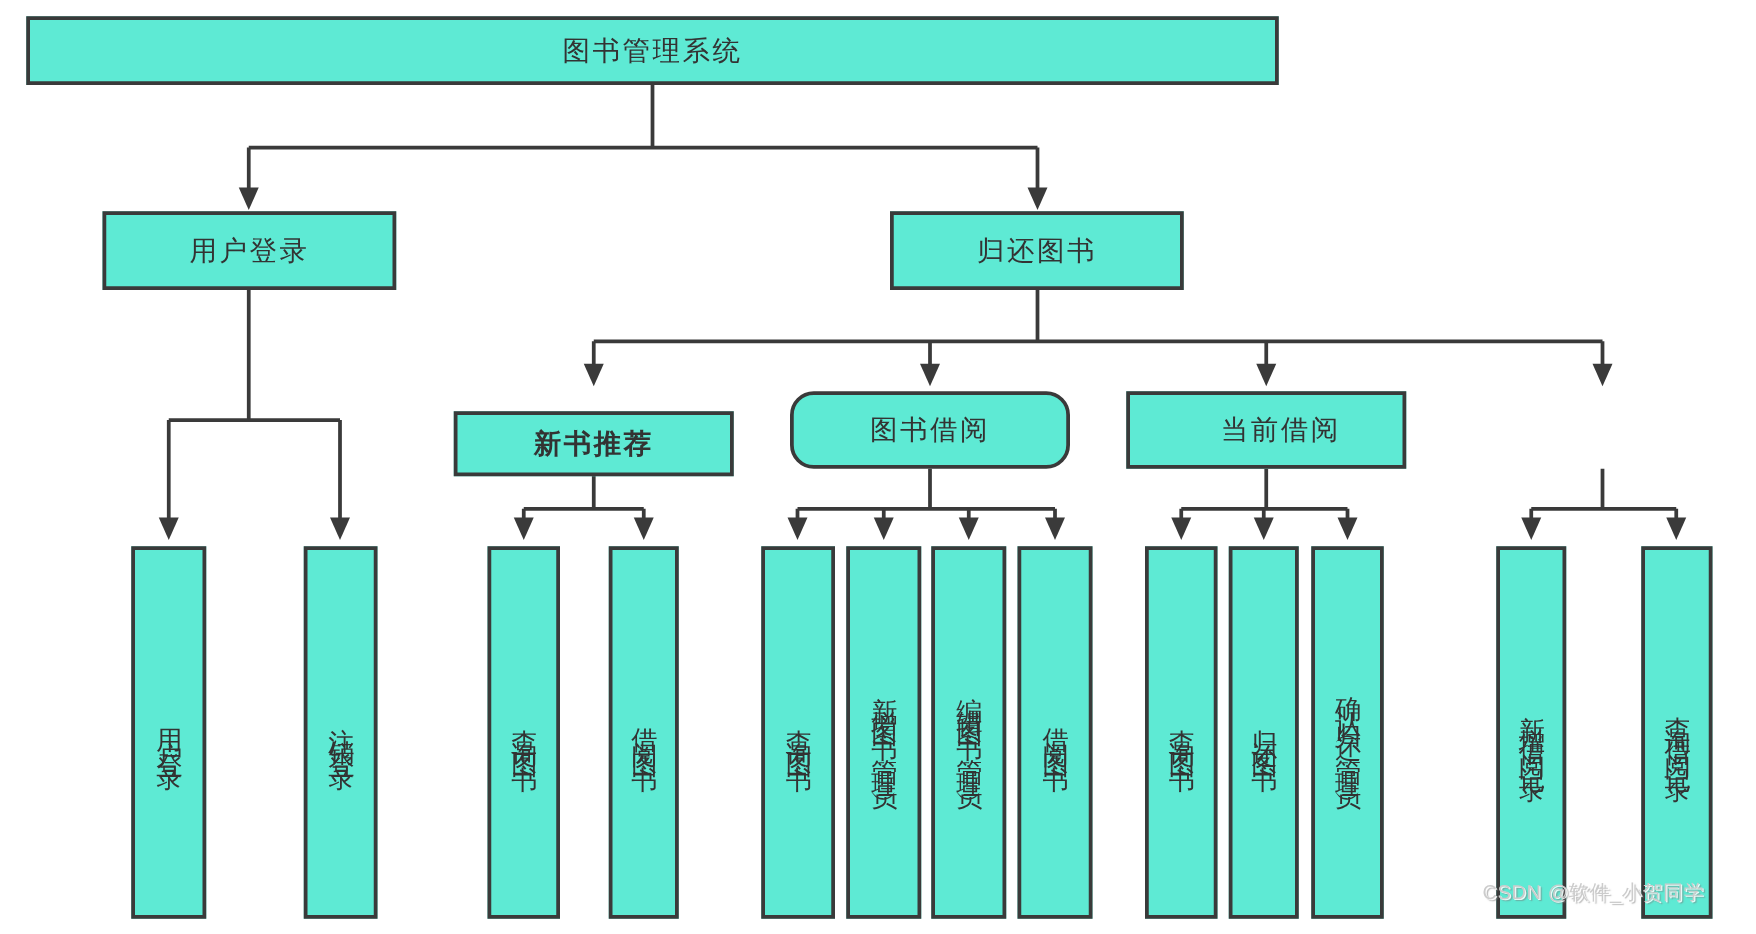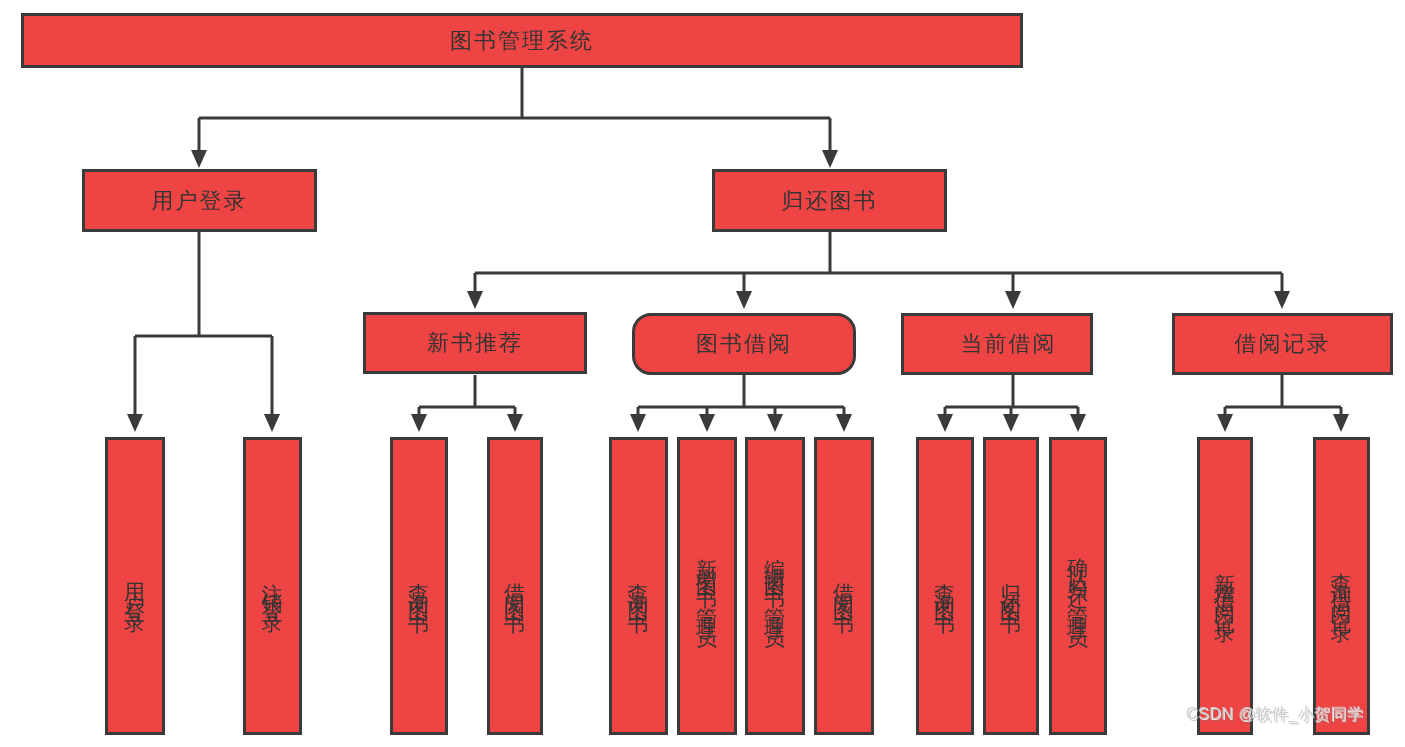--- a/index.html
+++ b/index.html
@@ -14,21 +14,21 @@
   }
   .stage svg.connectors {
     position: absolute;
     left: 0; top: 0;
     width: 1405px; height: 747px;
   }
   .box {
     position: absolute;
     box-sizing: border-box;
     border: 3px solid #3a3a3a;
-    background: #ef4444;
+    background: #5eead4;
     display: flex;
     align-items: center;
     justify-content: center;
   }
   .h-label {
     font-size: 22px;
     letter-spacing: 2px;
     color: #333333;
     white-space: nowrap;
   }
@@ -127,31 +127,28 @@
     <span class="h-label">图书管理系统</span>
   </div>
 
   <div class="box" style="left:82px;top:169px;width:235px;height:63px;">
     <span class="h-label">用户登录</span>
   </div>
   <div class="box" style="left:712px;top:169px;width:235px;height:63px;">
     <span class="h-label">归还图书</span>
   </div>
 
-  <div class="box" style="left:363px;top:312px;width:224px;height:62px;">
+  <div class="box" style="left:363px;top:329px;width:224px;height:52px;font-weight:bold;">
     <span class="h-label">新书推荐</span>
   </div>
   <div class="box" style="left:632px;top:313px;width:224px;height:62px;border-radius:19px;">
     <span class="h-label">图书借阅</span>
   </div>
-  <div class="box" style="left:901px;top:313px;width:192px;height:62px;padding-left:23px;">
+  <div class="box" style="left:901px;top:313px;width:224px;height:62px;padding-left:23px;">
     <span class="h-label">当前借阅</span>
-  </div>
-  <div class="box" style="left:1172px;top:313px;width:221px;height:62px;">
-    <span class="h-label">借阅记录</span>
   </div>
 
   <div class="box leaf" style="left:105px;width:60px;">
     <span class="v-label">用户登录</span>
   </div>
   <div class="box leaf" style="left:243px;width:59px;">
     <span class="v-label">注销登录</span>
   </div>
   <div class="box leaf" style="left:390px;width:58px;">
     <span class="v-label">查询图书</span>

